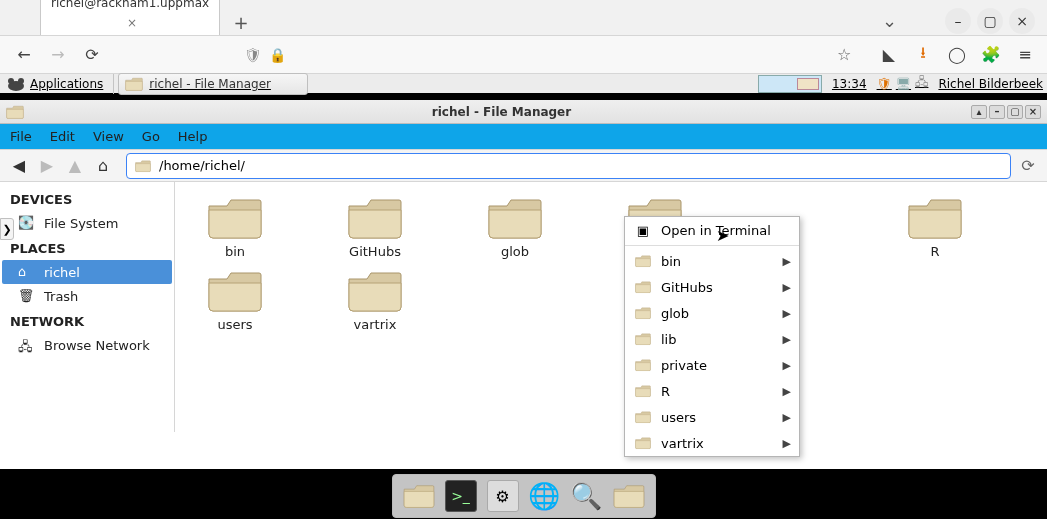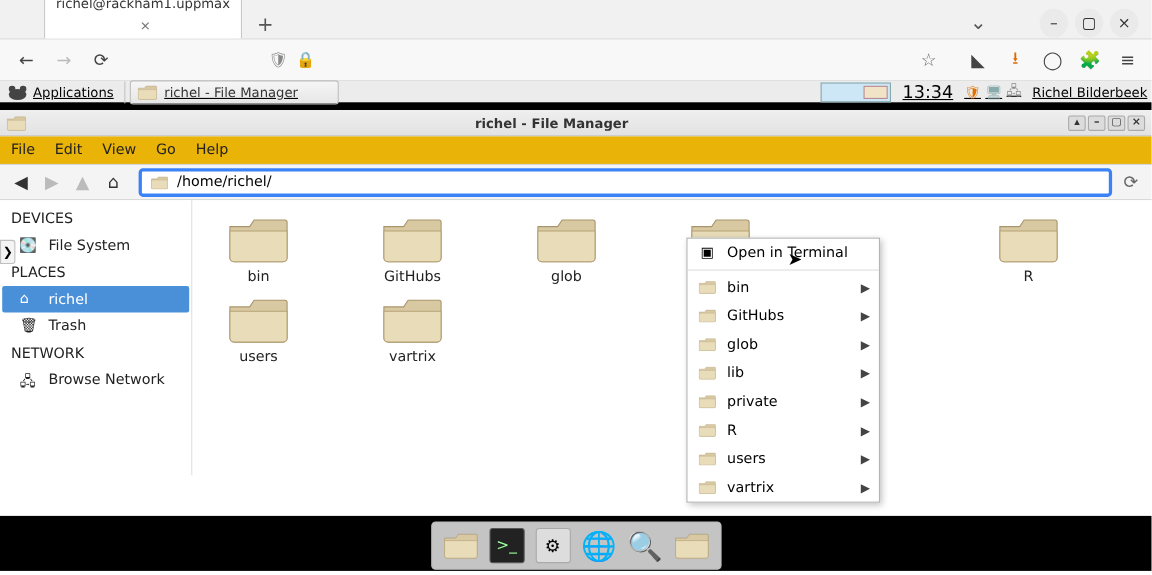--- a/index.html
+++ b/index.html
@@ -34,31 +34,31 @@
   .tray { display:flex; gap:4px; align-items:center; }
   .user { font-size:12px; padding-right:4px;text-align:right; }
 
   
   .fm { position:relative; }
   .fm-title { height:24px; background:linear-gradient(#efefef,#e2e2e2); border-bottom:1px solid #bdbdbd; display:flex; align-items:center; font-size:12px; font-weight:bold; color:#333; padding:0 6px; }
   .fm-title .ticon{ width:18px; height:18px; margin-right:8px;}
   .fm-title .txt { flex:1; text-align:center; }
   .fm-title .wb { display:flex; gap:2px; }
   .fm-title .wb span{ width:16px; height:14px; background:#dcdcdc; border:1px solid #aaa; border-radius:2px; display:flex; align-items:center; justify-content:center; font-size:10px;}
-  .fm-menu { height:26px; display:flex; align-items:center; gap:18px; padding:0 10px; font-size:13px; color:#222; background:#eab308; border-bottom:1px solid #d6d6d6;}
+  .fm-menu { height:26px; display:flex; align-items:center; gap:18px; padding:0 10px; font-size:13px; color:#222; background:#0ea5e9; border-bottom:1px solid #d6d6d6;}
   .fm-tool { height:32px; display:flex; align-items:center; gap:6px; padding:0 8px; background:#f4f4f4; border-bottom:1px solid #d6d6d6; }
   .tb { width:22px; height:22px; display:flex; align-items:center; justify-content:center; color:#333; }
   .tb.dim{ color:#bbb; }
-  .path { flex:1; display:flex; align-items:center; gap:8px; background:#fff; border:3px solid #3b82f6; border-radius:4px; height:26px; padding:0 8px; font-size:13px; margin-left:6px;}
+  .path { flex:1; display:flex; align-items:center; gap:8px; background:#fff; border:1px solid #3b82f6; border-radius:4px; height:26px; padding:0 8px; font-size:13px; margin-left:6px;}
   .path .ficon{ width:16px;height:16px;}
   .refresh { width:22px; text-align:center; color:#666; }
 
   .fm-body { display:flex; height:250px; }
   .side { width:175px; border-right:1px solid #d6d6d6; background:#fff; font-size:13px; padding-top:4px; position:relative;}
-  .side .cat { font-weight:normal; padding:6px 10px 4px; color:#222;}
+  .side .cat { font-weight:bold; padding:6px 10px 4px; color:#222;}
   .side .item { display:flex; align-items:center; gap:8px; padding:4px 10px 4px 18px; color:#222;}
   .side .item.sel { background:#4a90d9; color:#fff; border-radius:2px; margin:0 2px; padding-left:16px;}
   .side .collapse { position:absolute; left:0px; top:36px; width:14px; height:22px; border:1px solid #c0c0c0; background:#f4f4f4; display:flex; align-items:center; justify-content:center; font-size:11px; border-radius:0 3px 3px 0;}
   .iconview { flex:1; background:#fff; padding:14px 10px; display:flex; flex-wrap:wrap; align-content:flex-start; gap:10px 40px; position:relative;}
   .folder { width:100px; display:flex; flex-direction:column; align-items:center; gap:4px; font-size:13px; color:#222;}
   .folder .fimg { width:56px; height:44px; }
   .status { height:22px; border-top:1px solid #d6d6d6; background:#f4f4f4; font-size:12px; color:#333; padding:3px 8px; margin-left:175px;}
 
   
   .ctx { position:absolute; left:624px; top:216px; width:176px; background:#fff; border:1px solid #b5b5b5; box-shadow:2px 2px 6px rgba(0,0,0,.25); font-size:13px; z-index:50;}
@@ -140,21 +140,21 @@
   </div>
   <div style="width:1px;height:20px;background:#c4c4c4"></div>
   <div class="taskbtn">
     <svg class="sicn" viewBox="0 0 56 44">
         <use href="#fold-sm"></use>
       </svg>
     <span>richel - File Manager</span>
   </div>
   <div class="panel-right">
     <div class="workspace"></div>
-    <span style="font-size:16px">13:34</span>
+    <span style="font-size:12px">13:34</span>
     <div class="tray">
       <span style="color:#e07000">🛡</span>
       <span style="color:#8aa">🖥</span>
       <span style="color:#888">🖧</span>
     </div>
     <span class="user">Richel Bilderbeek</span>
   </div>
 </div>
 
 <div class="fm">

